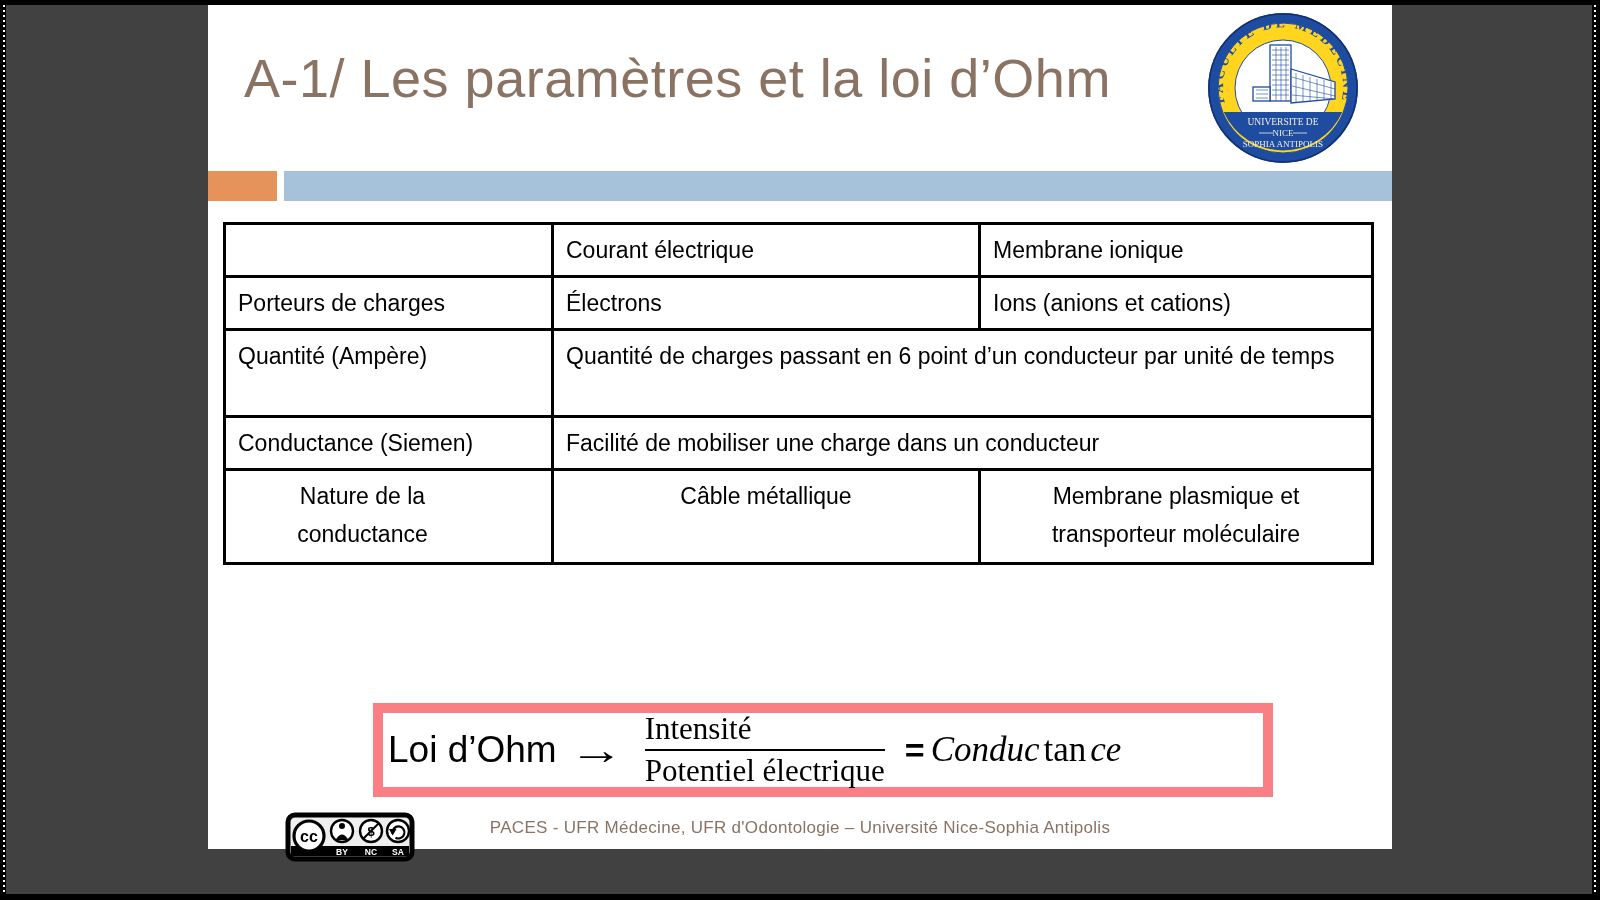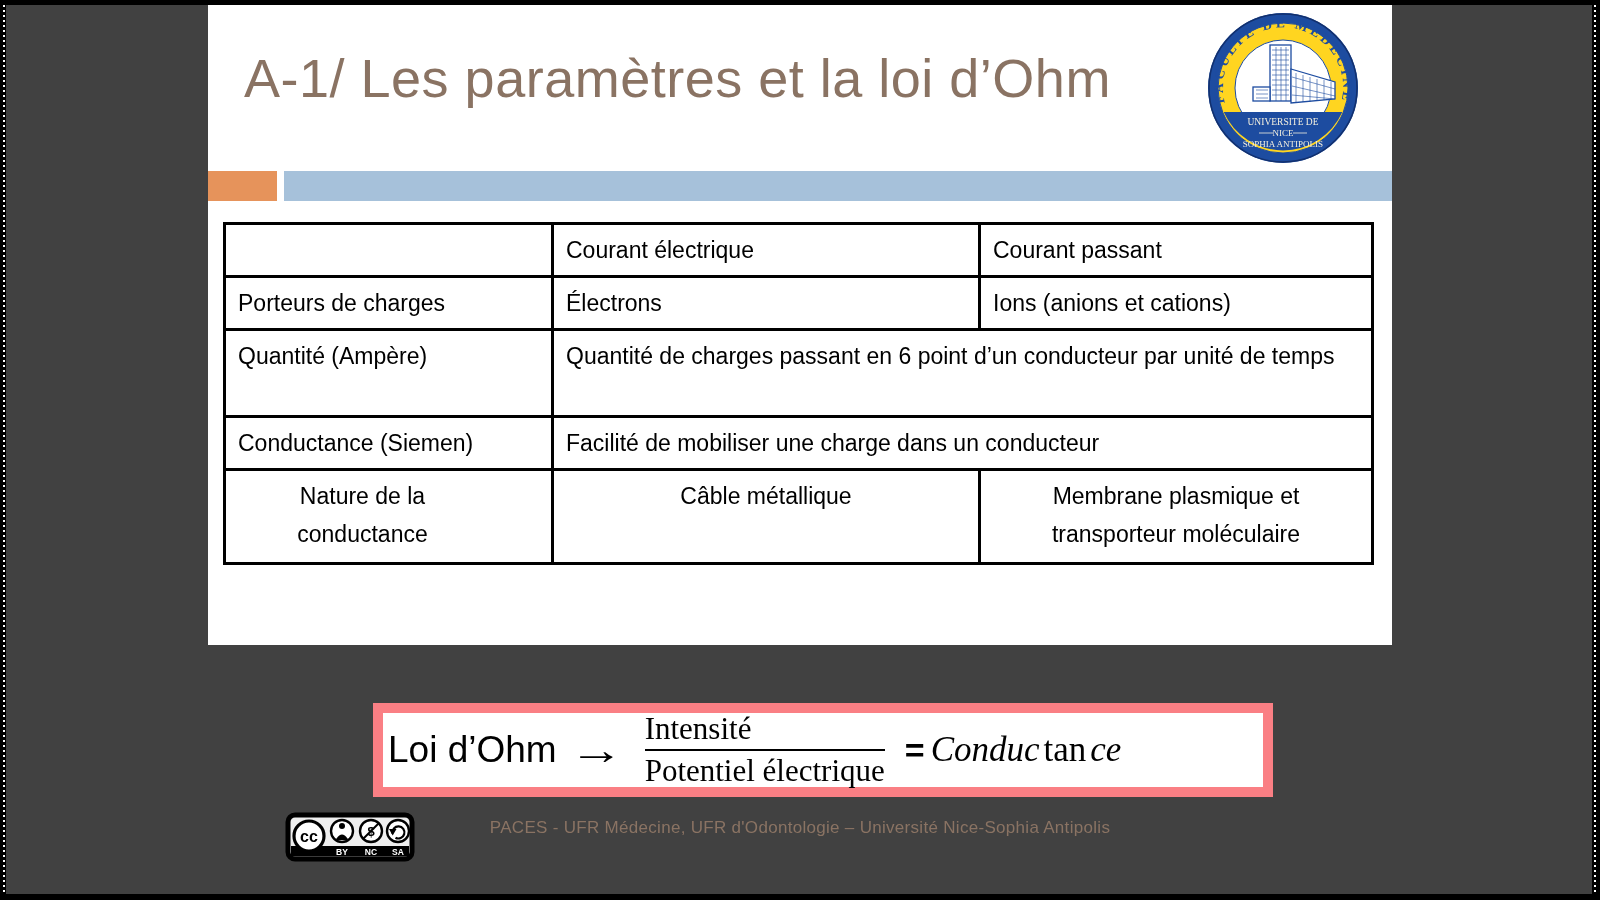--- a/index.html
+++ b/index.html
@@ -6,21 +6,21 @@
   body{
     width:1600px;height:900px;position:relative;background:#000;
     font-family:"Liberation Sans", sans-serif;overflow:hidden;
   }
   .desktop{position:absolute;left:6px;top:5px;width:1586px;height:889px;background:#414141;}
   .dotted-line{position:absolute;top:5px;bottom:6px;width:2px;
     background:repeating-linear-gradient(to bottom,#fff 0 2px,transparent 2px 5px);}
   .dotted-left{left:3px;}
   .dotted-right{right:4px;}
 
-  .slide{position:absolute;left:208px;top:5px;width:1184px;height:640px;background:#fff;}
+  .slide{position:absolute;left:208px;top:5px;width:1184px;height:844px;background:#fff;}
 
   .slide-title{
     position:absolute;left:36px;top:42px;width:980px;
     font-size:54px;letter-spacing:.5px;color:#8A7363;white-space:nowrap;
   }
 
   .logo{position:absolute;left:998px;top:6px;width:154px;height:154px;}
 
   .accent-orange{position:absolute;left:0;top:166px;width:69px;height:30px;background:#E6935B;}
   .accent-blue{position:absolute;left:76px;top:166px;width:1108px;height:30px;background:#A6C1DA;}
@@ -116,21 +116,21 @@
   <table class="datatable">
     <colgroup>
         <col style="width:328px">
         <col style="width:427px">
         <col style="width:393px">
       </colgroup>
     <tbody>
         <tr class="r-header">
       <td class="rowlabel"></td>
       <td>Courant électrique</td>
-      <td>Courant passant</td>
+      <td>Membrane ionique</td>
     </tr>
     <tr class="r-porteurs">
       <td class="rowlabel">Porteurs de charges</td>
       <td>Électrons</td>
       <td>Ions (anions et cations)</td>
     </tr>
     <tr class="r-intensite">
       <td class="rowlabel">Quantité (Ampère)</td>
       <td colspan="2">Quantité de charges passant en 6 point d’un conducteur par unité de temps</td>
     </tr>

